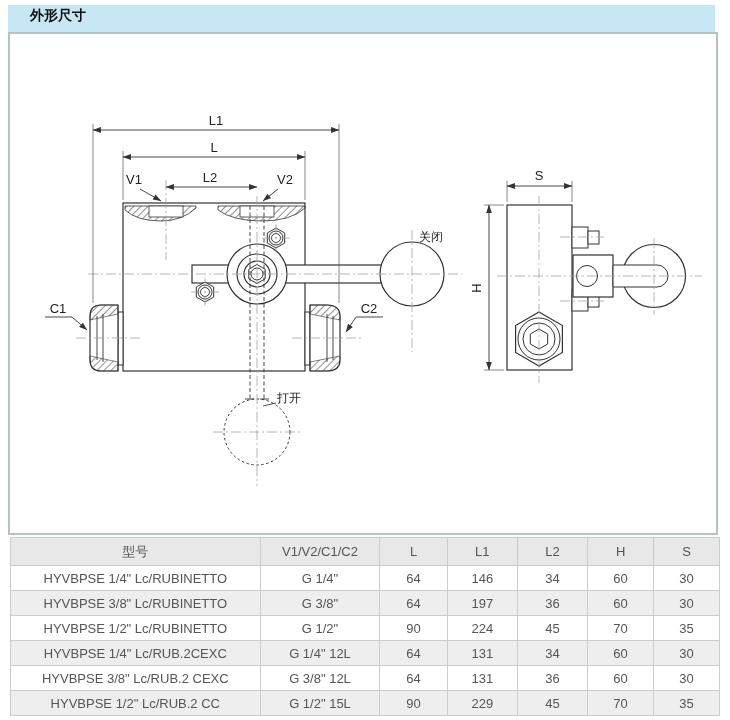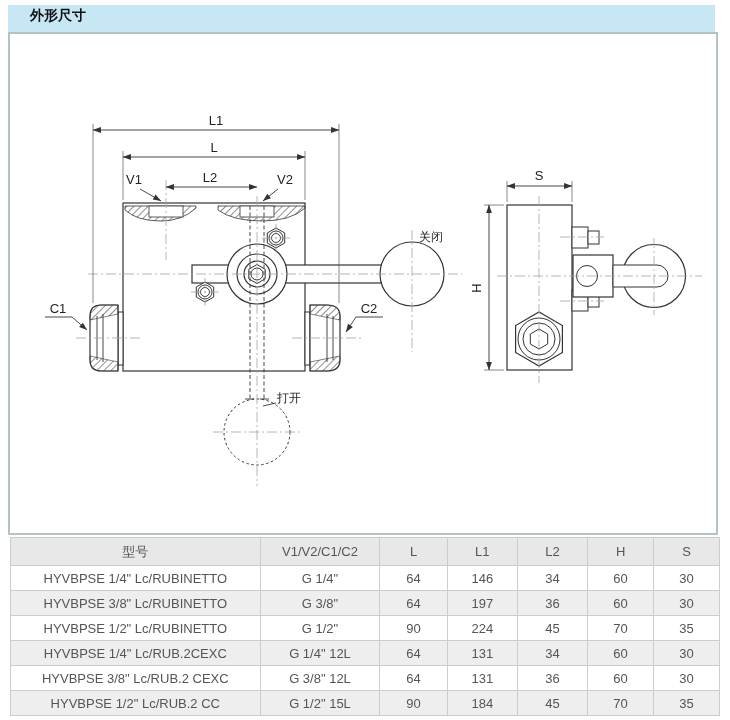--- a/index.html
+++ b/index.html
@@ -241,19 +241,19 @@
         <td>64</td>
         <td>131</td>
         <td>36</td>
         <td>60</td>
         <td>30</td>
       </tr>
       <tr class="alt">
         <td>HYVBPSE 1/2" Lc/RUB.2 CC</td>
         <td>G 1/2" 15L</td>
         <td>90</td>
-        <td>184</td>
+        <td>229</td>
         <td>45</td>
         <td>70</td>
         <td>35</td>
       </tr>
     </tbody>
 </table>
 
 </body></html>

